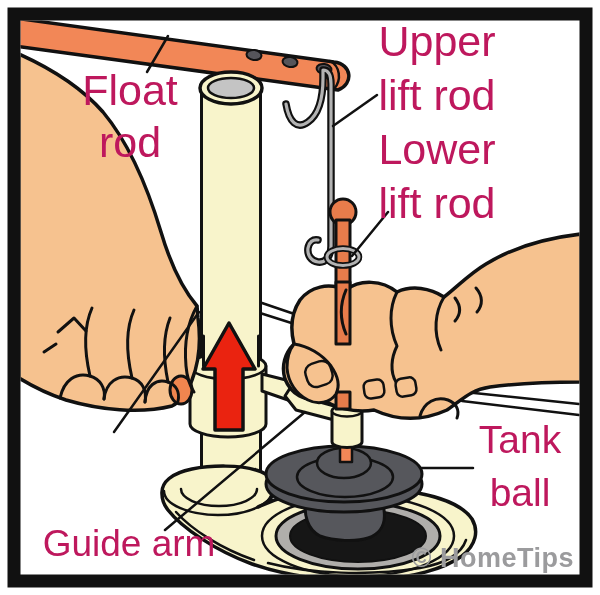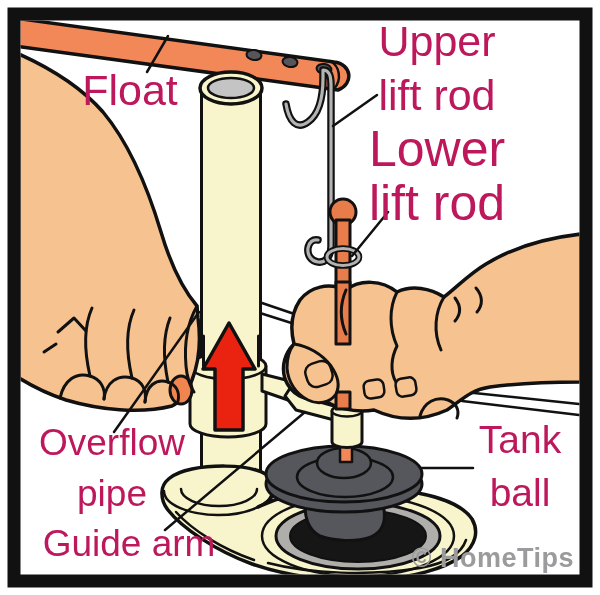--- a/index.html
+++ b/index.html
@@ -3,21 +3,21 @@
 <meta charset="utf-8">
 <style>
   html,body{margin:0;padding:0;background:#ffffff;}
   #stage{position:relative;width:600px;height:595px;background:#ffffff;overflow:hidden;
          font-family:"Liberation Sans",sans-serif;}
   #art{position:absolute;left:0;top:0;}
   .label{position:absolute;text-align:center;color:#be185d;font-family:"Liberation Sans",sans-serif;}
   .label span{display:block;}
   #lbl-float   {left:48px;  top:64px;  width:164px; font-size:43px; line-height:52px;}
   #lbl-upper   {left:354px; top:14px;  width:166px; font-size:43px; line-height:54px;}
-  #lbl-lower   {left:354px; top:122px; width:166px; font-size:50px; line-height:54px;}
+  #lbl-lower   {left:354px; top:122px; width:166px; font-size:43px; line-height:54px;}
   #lbl-overflow{left:24px;  top:417px; width:176px; font-size:37px; line-height:51px;}
   #lbl-guide   {left:26px;  top:524px; width:206px; font-size:37px; line-height:40px;}
   #lbl-tank    {left:453px; top:413px; width:134px; font-size:39px; line-height:53px;}
   #watermark{position:absolute;right:26px;bottom:21px;color:#9b9b9d;font-weight:bold;
              font-size:27px;letter-spacing:0.5px;margin-top:32px;}
 </style>
 </head>
 <body>
 
 <div id="stage">
@@ -163,32 +163,29 @@
       <path d="M 165,530 L 305,412"></path>
       <path d="M 420,468 L 473,468"></path>
     </g>
   </g>
 
   <rect x="14" y="14" width="572" height="567" fill="none" stroke="#111" stroke-width="13"></rect>
 </svg>
 
 <div class="label" id="lbl-float">
   <span>Float</span>
+  <span>rod</span>
 </div>
 <div class="label" id="lbl-upper">
   <span>Upper</span>
   <span>lift rod</span>
 </div>
 <div class="label" id="lbl-lower">
   <span>Lower</span>
   <span>lift rod</span>
-</div>
-<div class="label" id="lbl-overflow">
-  <span>Overflow</span>
-  <span>pipe</span>
 </div>
 <div class="label" id="lbl-tank">
   <span>Tank</span>
   <span>ball</span>
 </div>
 <div class="label" id="lbl-guide">
   <span>Guide arm</span>
 </div>
 
 <div id="watermark">© HomeTips</div>

